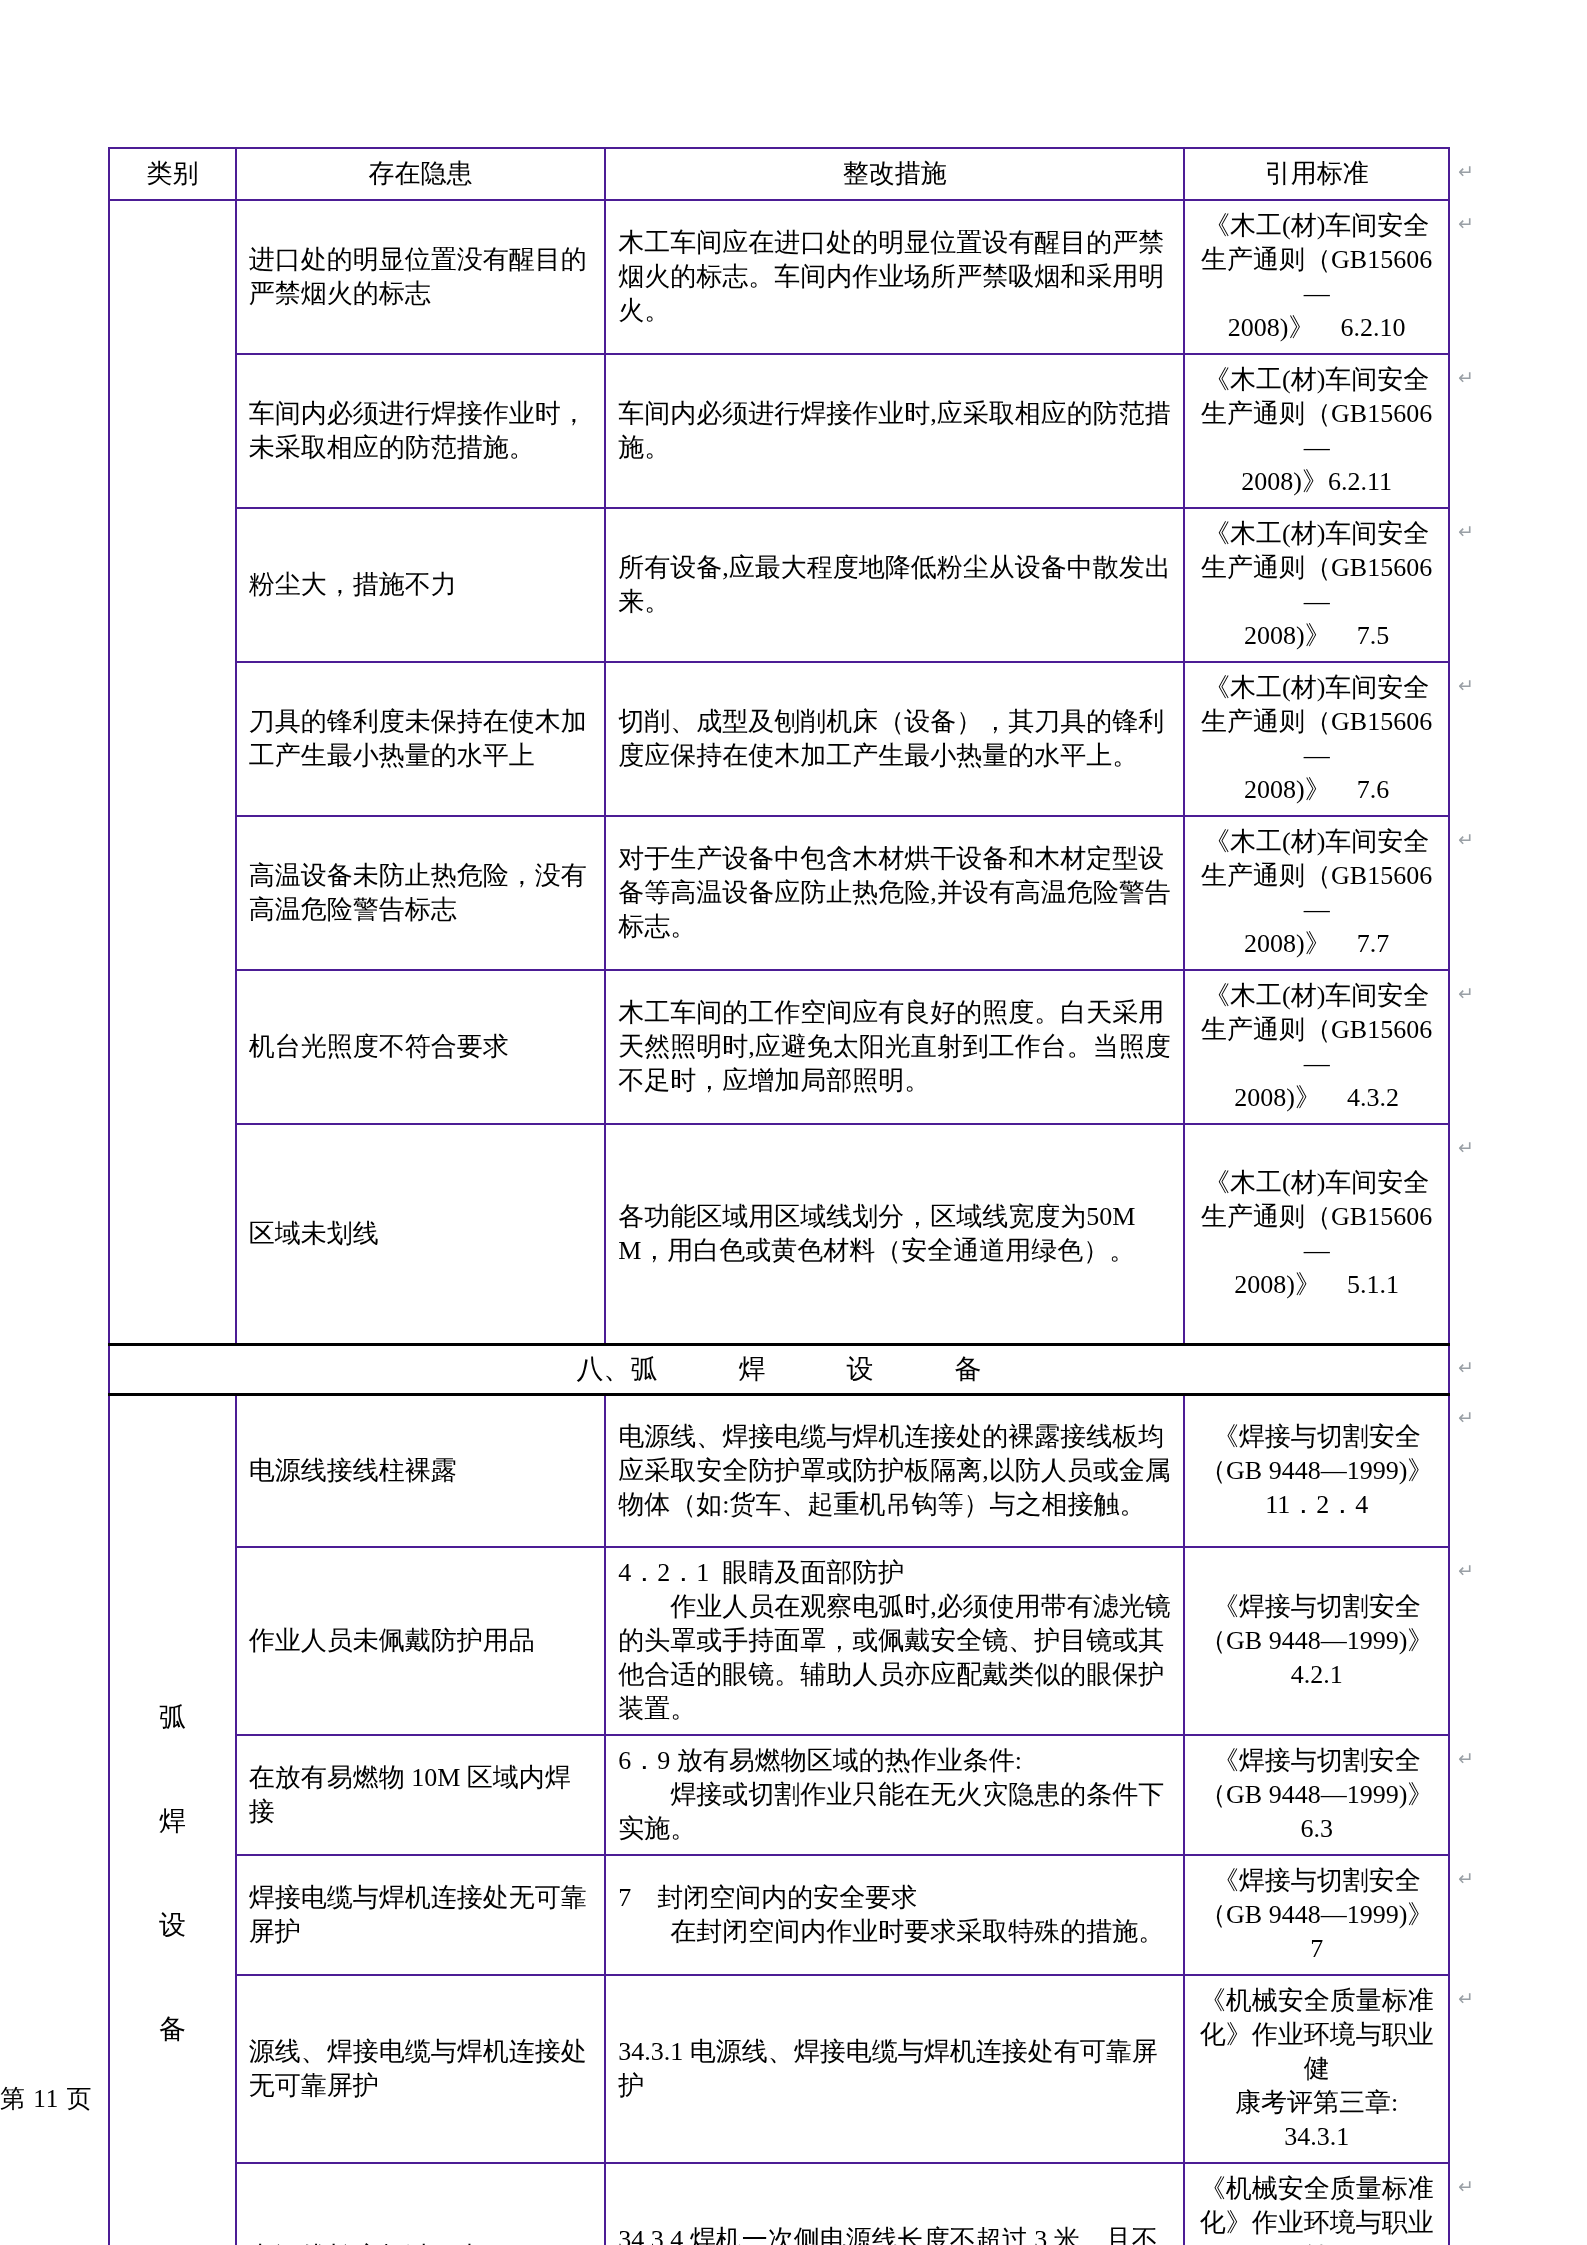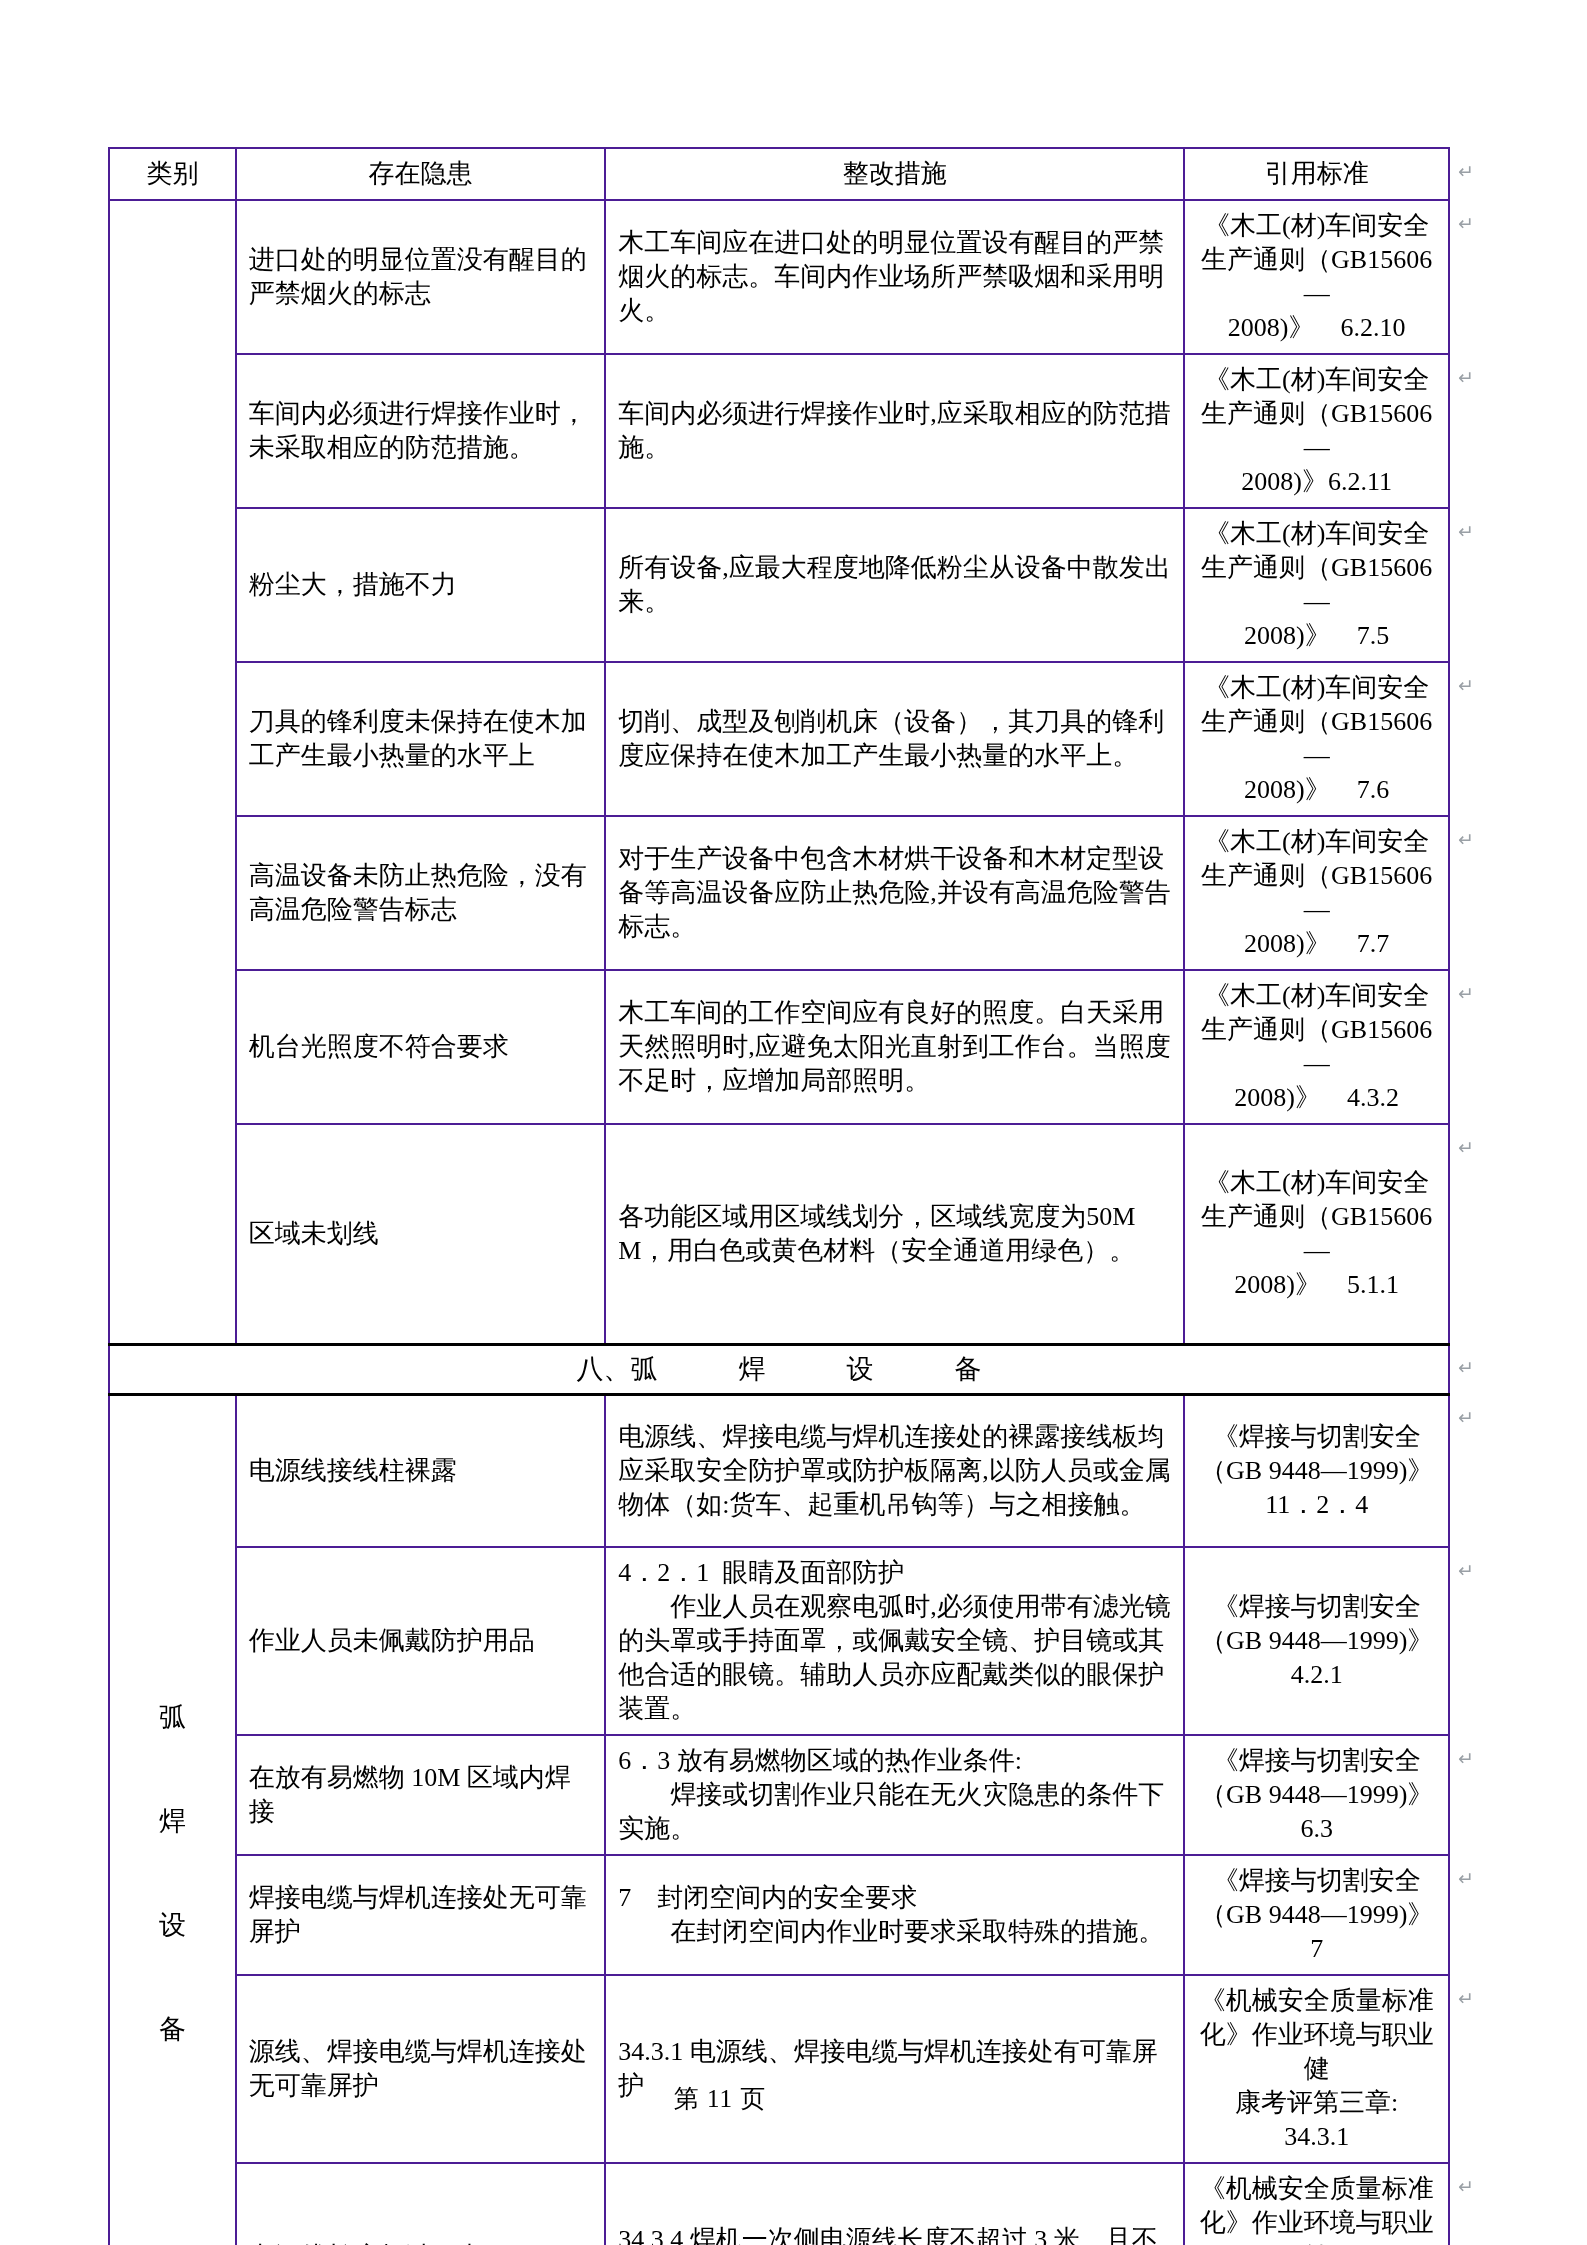--- a/index.html
+++ b/index.html
@@ -42,21 +42,20 @@
     border-top:3px solid #000;
     border-bottom:3px solid #000;
     font-size:27px;
     padding:6px 2px;
     margin-left:42px;
   }
   .footer{
     position:absolute;
     left:0;right:147px;
     top:2082px;
-    text-align:center;
     font-size:25px;
     letter-spacing:1px;
   }
   .pmark{
     position:absolute;
     font-size:19px;
     color:#9aa0a6;
     font-family:"DejaVu Sans",sans-serif;
     line-height:1;
   }
@@ -155,21 +154,21 @@
     <tr style="height:186px">
       <td class="hazard">作业人员未佩戴防护用品</td>
       <td class="measure">4．2．1  眼睛及面部防护
 　　作业人员在观察电弧时,必须使用带有滤光镜的头罩或手持面罩，或佩戴安全镜、护目镜或其他合适的眼镜。辅助人员亦应配戴类似的眼保护装置。</td>
       <td class="standard">《焊接与切割安全
 （GB 9448—1999)》
 4.2.1</td>
     </tr>
     <tr style="height:116px">
       <td class="hazard">在放有易燃物 10M 区域内焊接</td>
-      <td class="measure">6．3 放有易燃物区域的热作业条件:
+      <td class="measure">6．9 放有易燃物区域的热作业条件:
 　　焊接或切割作业只能在无火灾隐患的条件下实施。</td>
       <td class="standard">《焊接与切割安全
 （GB 9448—1999)》
 6.3</td>
     </tr>
     <tr style="height:113px">
       <td class="hazard">焊接电缆与焊机连接处无可靠屏护</td>
       <td class="measure">7　封闭空间内的安全要求
 　　在封闭空间内作业时要求采取特殊的措施。</td>
       <td class="standard">《焊接与切割安全

